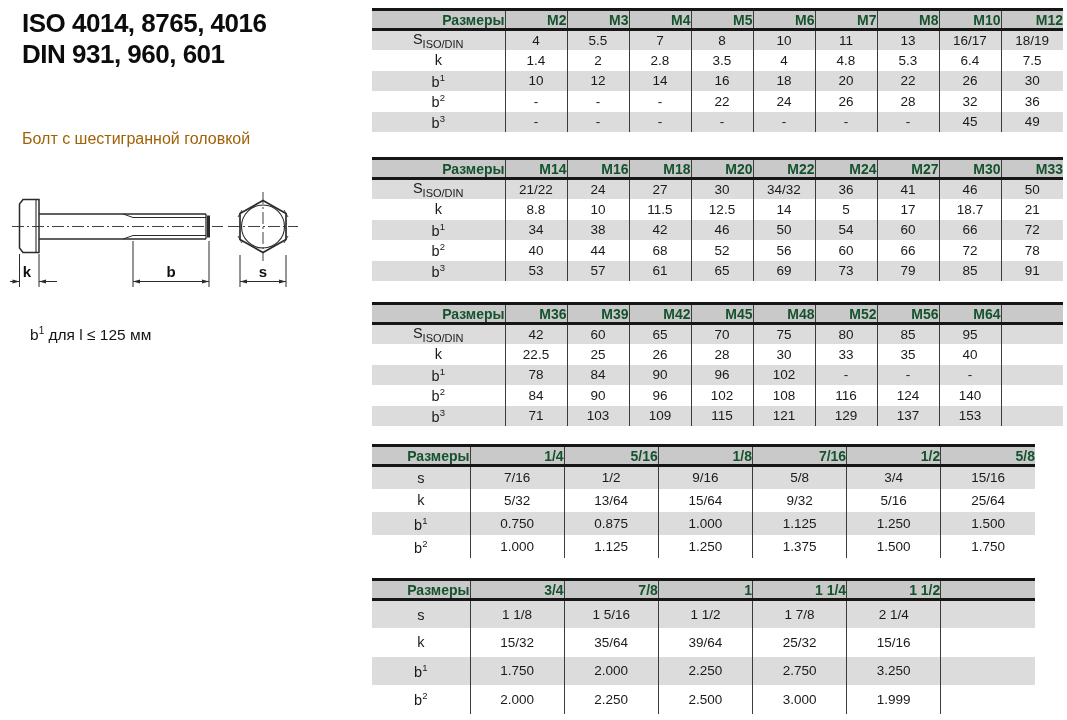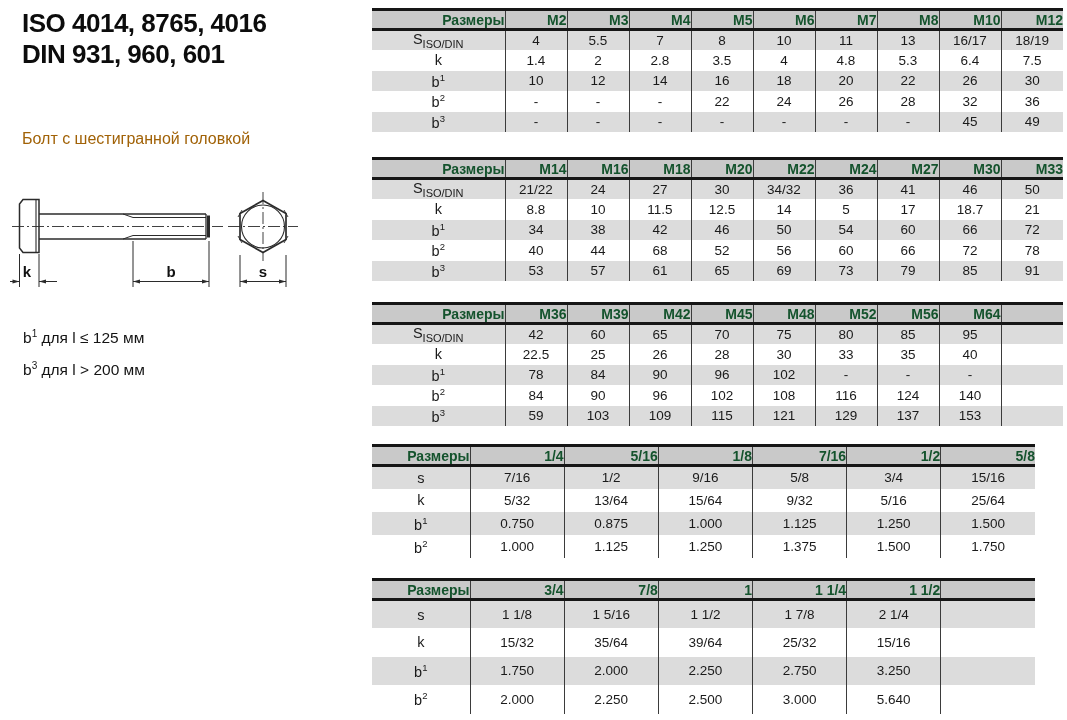--- a/index.html
+++ b/index.html
@@ -5,21 +5,21 @@
   * { margin:0; padding:0; box-sizing:border-box; }
   html,body { width:1067px; height:720px; background:#ffffff; }
   body { font-family:"Liberation Sans", sans-serif; color:#111; position:relative; overflow:hidden; }
 
   .page { position:absolute; left:0; top:0; width:900px; height:720px; background:#fff; }
 
   
   .title { position:absolute; left:22px; top:8px; font-size:26px; font-weight:bold; line-height:31px; color:#0c0c0c; letter-spacing:-0.5px; }
   .subtitle { position:absolute; left:22px; top:93px; font-size:16px; line-height:28px; color:#a16207;margin-top:32px; }
   .drawing { position:absolute; left:10px; top:183px; }
-  .notes { position:absolute; left:23px; top:320px; font-size:15.5px; line-height:28px; color:#141414; }
+  .notes { position:absolute; left:30px; top:320px; font-size:15.5px; line-height:22px; color:#141414; }
   .notes sup { font-size:10px; }
 
   
   table.spec { position:absolute; left:372px; border-collapse:collapse; table-layout:fixed; text-align:center; }
   table.metric { width:691px; }
   table.inch { width:663px; }
   table.spec th, table.spec td {
     border-left:1px solid #3b3b3b; white-space:nowrap; overflow:hidden;
     font-size:13.5px; color:#1a1a1a; padding:0; vertical-align:middle;
   }
@@ -113,21 +113,20 @@
       <line x1="276" y1="72" x2="276" y2="104"></line>
       <line x1="230" y1="98.5" x2="276" y2="98.5"></line>
       <polygon points="230,98.5 237,96.4 237,100.6" fill="#2b2b2b" stroke="none"></polygon>
       <polygon points="276,98.5 269,96.4 269,100.6" fill="#2b2b2b" stroke="none"></polygon>
       <text x="253" y="93.5" text-anchor="middle" font-size="15" font-weight="bold" fill="#111" stroke="none">s</text>
     </g>
   </svg>
 
   <div class="notes">
     <div class="note"><span>b</span><sup>1</sup><span> для l ≤ 125 мм</span></div>
-    <div class="note"><span>b</span><sup>3</sup><span> для l &gt; 200 мм</span></div>
   </div>
 
   <table class="spec metric t1">
       <thead>
         <tr>
           <th>Размеры</th>
           <th>M2</th>
           <th>M3</th>
           <th>M4</th>
           <th>M5</th>
@@ -338,21 +337,21 @@
           <td>96</td>
           <td>102</td>
           <td>108</td>
           <td>116</td>
           <td>124</td>
           <td>140</td>
           <td></td>
         </tr>
         <tr>
           <td>b<sup>3</sup></td>
-          <td>59</td>
+          <td>71</td>
           <td>103</td>
           <td>109</td>
           <td>115</td>
           <td>121</td>
           <td>129</td>
           <td>137</td>
           <td>153</td>
           <td></td>
         </tr>
       </tbody>
@@ -447,19 +446,19 @@
           <td>2.750</td>
           <td>3.250</td>
           <td></td>
         </tr>
         <tr>
           <td>b<sup>2</sup></td>
           <td>2.000</td>
           <td>2.250</td>
           <td>2.500</td>
           <td>3.000</td>
-          <td>5.640</td>
+          <td>1.999</td>
           <td></td>
         </tr>
       </tbody>
     </table>
 
 </div>
 
 </body></html>

